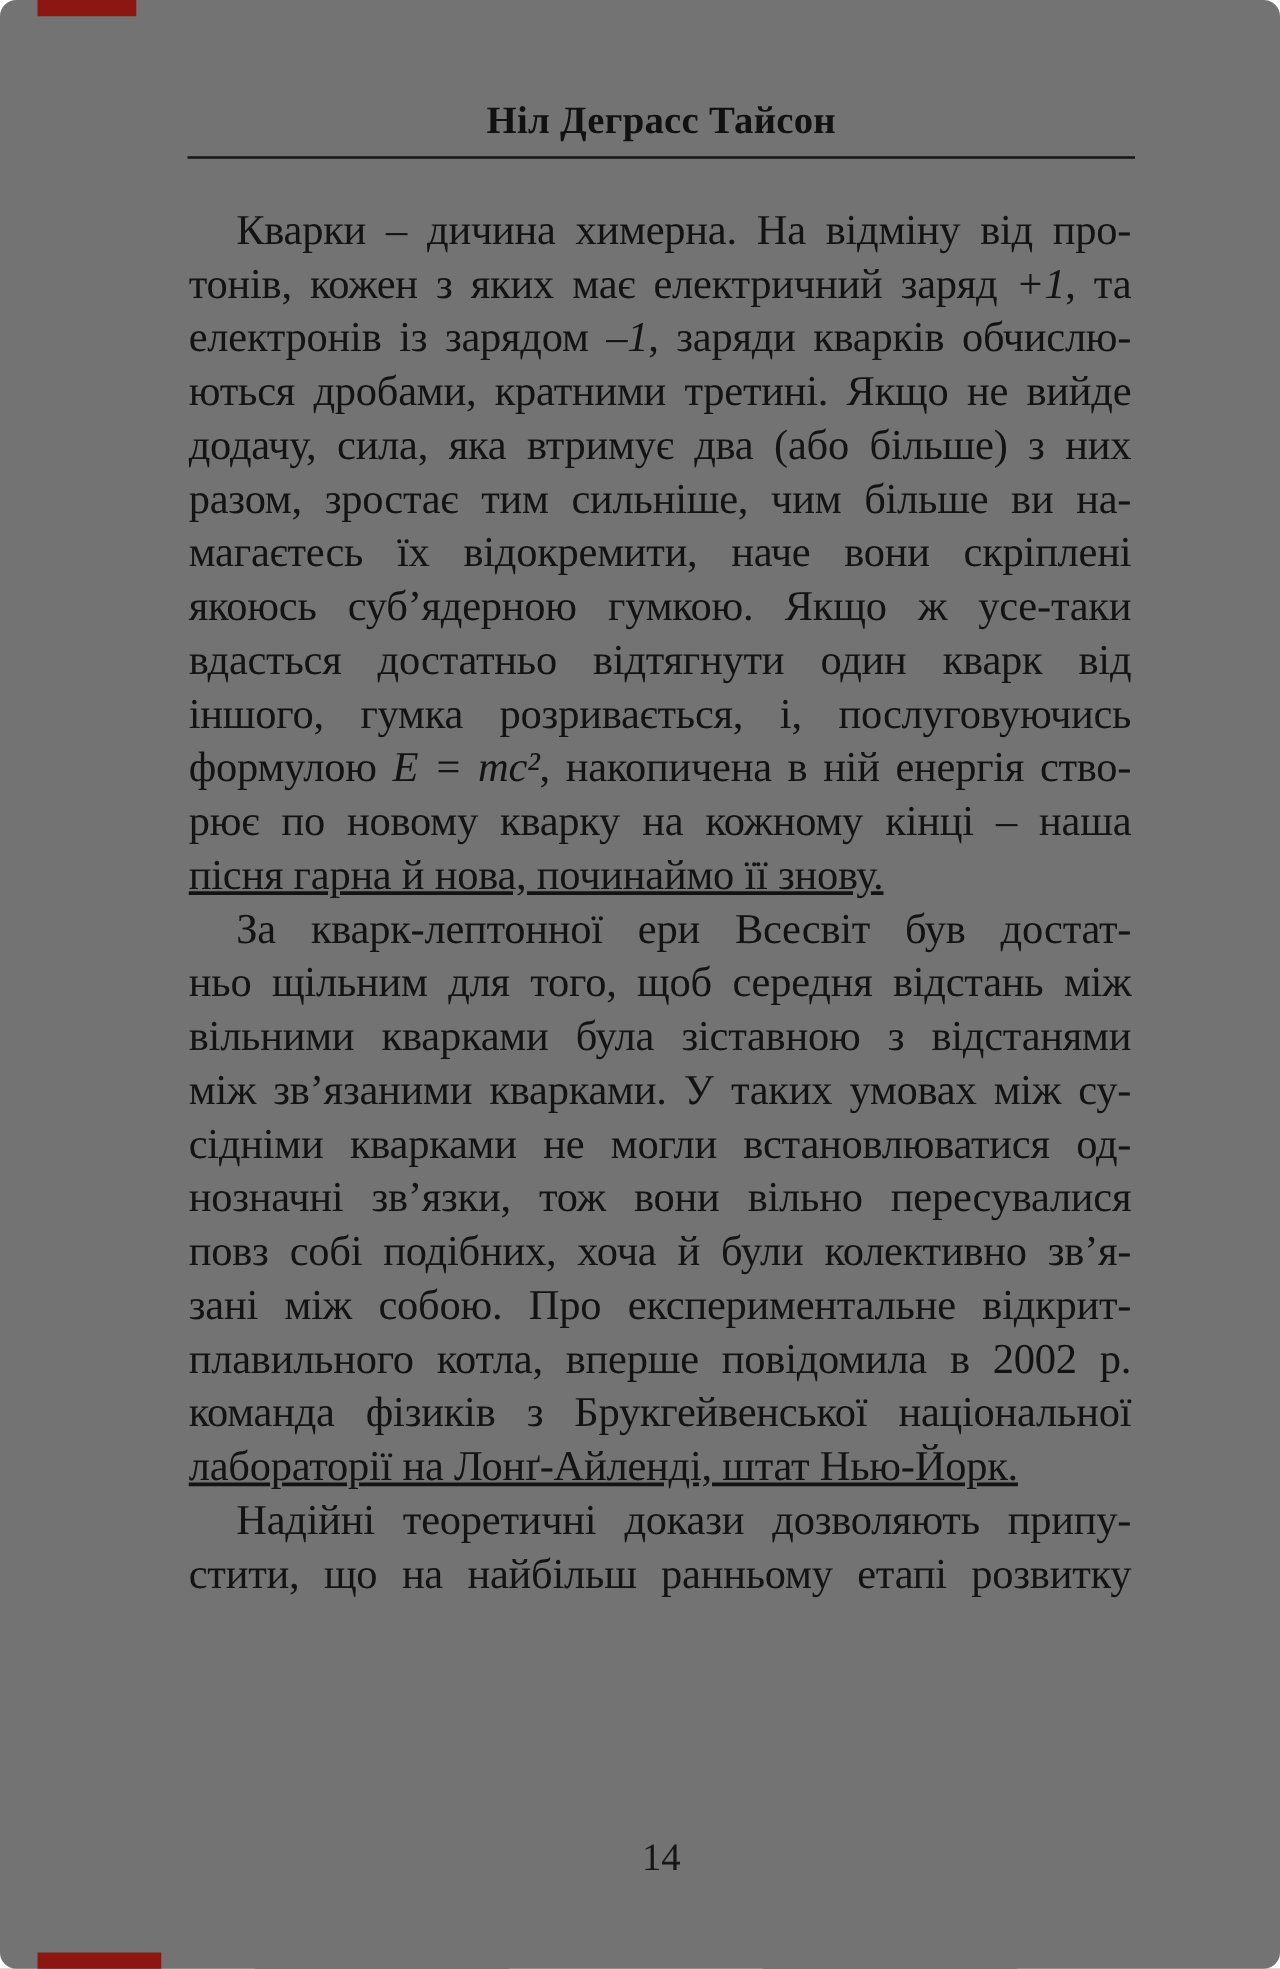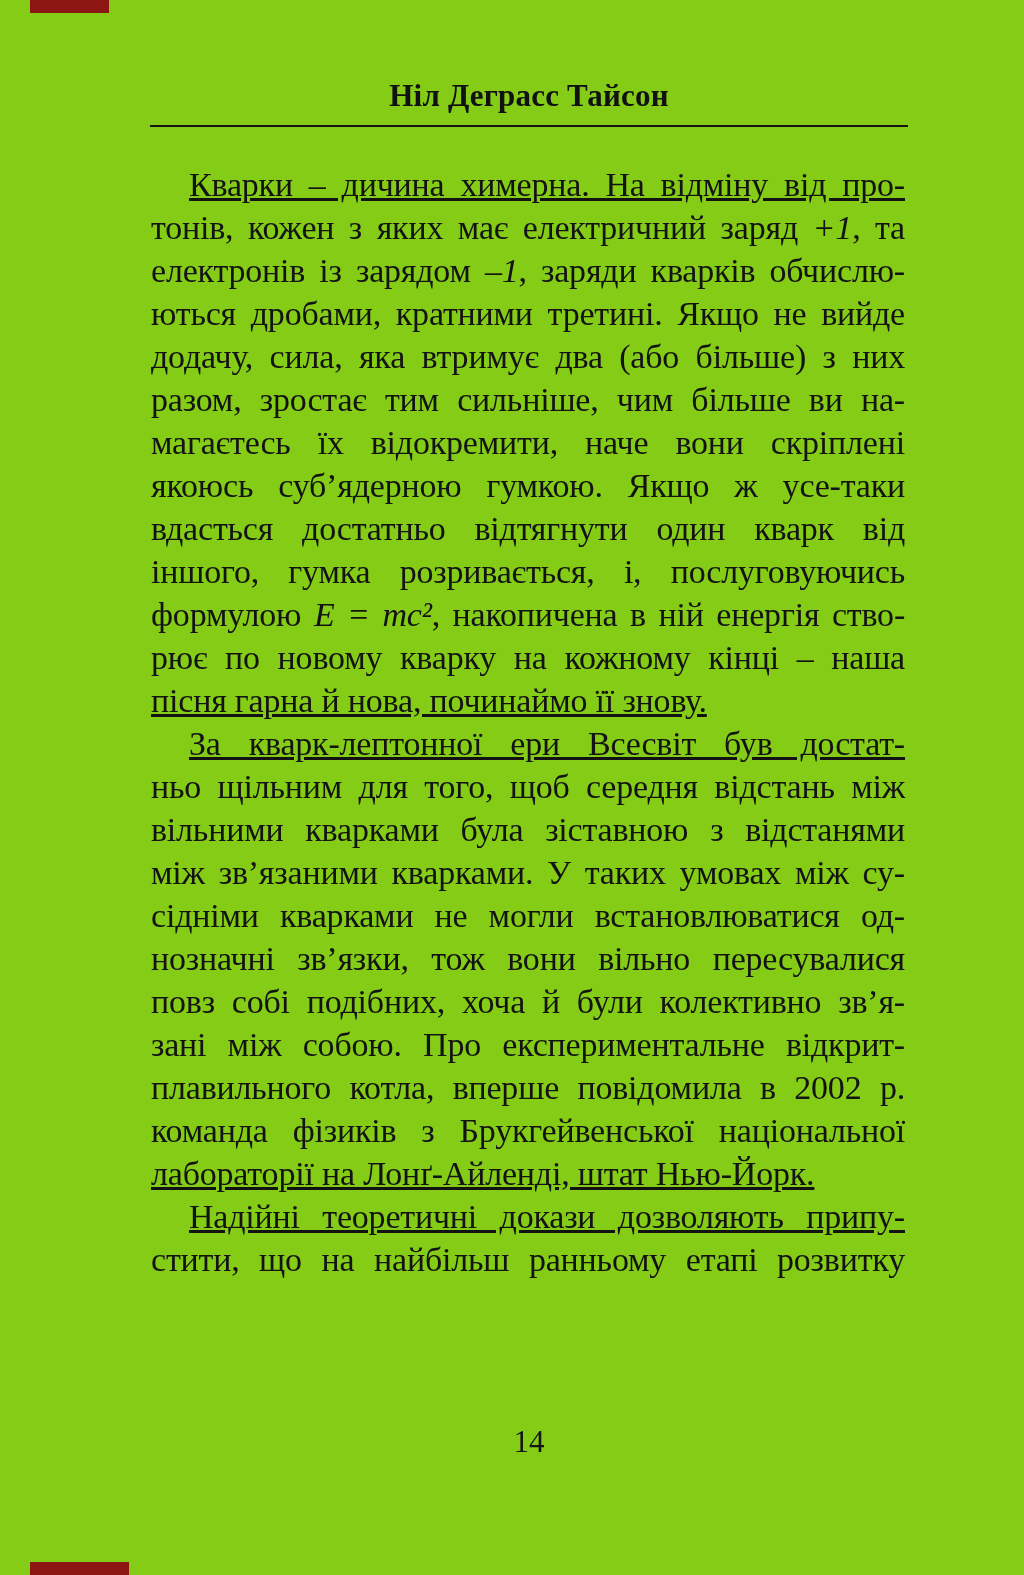--- a/index.html
+++ b/index.html
@@ -6,21 +6,22 @@
   body {
     width: 1024px; height: 1575px;
     background: #ffffff;
     font-family: "Liberation Serif", "DejaVu Serif", serif;
     color: #131313;
     overflow: hidden;
   }
   .page {
     position: relative;
     width: 1024px; height: 1575px;
-    background: #84cc16;
+    background: #737373;
+    border-radius: 13px;
   }
   
   .mark { position: absolute; background: #8c1712; }
   .mark-top { left: 30px; top: 0; width: 79px; height: 13px; }
   .mark-bottom { left: 30px; top: 1562px; width: 99px; height: 13px; }
 
   .running-head {
     position: absolute;
     left: 150px; top: 78px; width: 758px;
     text-align: center;
@@ -44,26 +45,26 @@
     letter-spacing: -0.2px;
     text-rendering: optimizeLegibility;
   }
   .line {
     height: 43px;
     text-align: justify;
     text-align-last: justify;
     white-space: nowrap; 
   }
   .line { white-space: normal; overflow: visible; }
-  .line.indent { text-indent: 38px; text-decoration: underline; }
+  .line.indent { text-indent: 38px; }
   .line.end { text-align-last: left; text-decoration: underline; }
   .it { font-style: italic; }
   .page-number {
     position: absolute;
-    left: 150px; top: 1424px; width: 758px;
+    left: 150px; top: 1468px; width: 758px;
     text-align: center;
     font-size: 31px;
     color: #161616;
   }
 </style>
 </head>
 <body>
 
 <div class="page">
 

